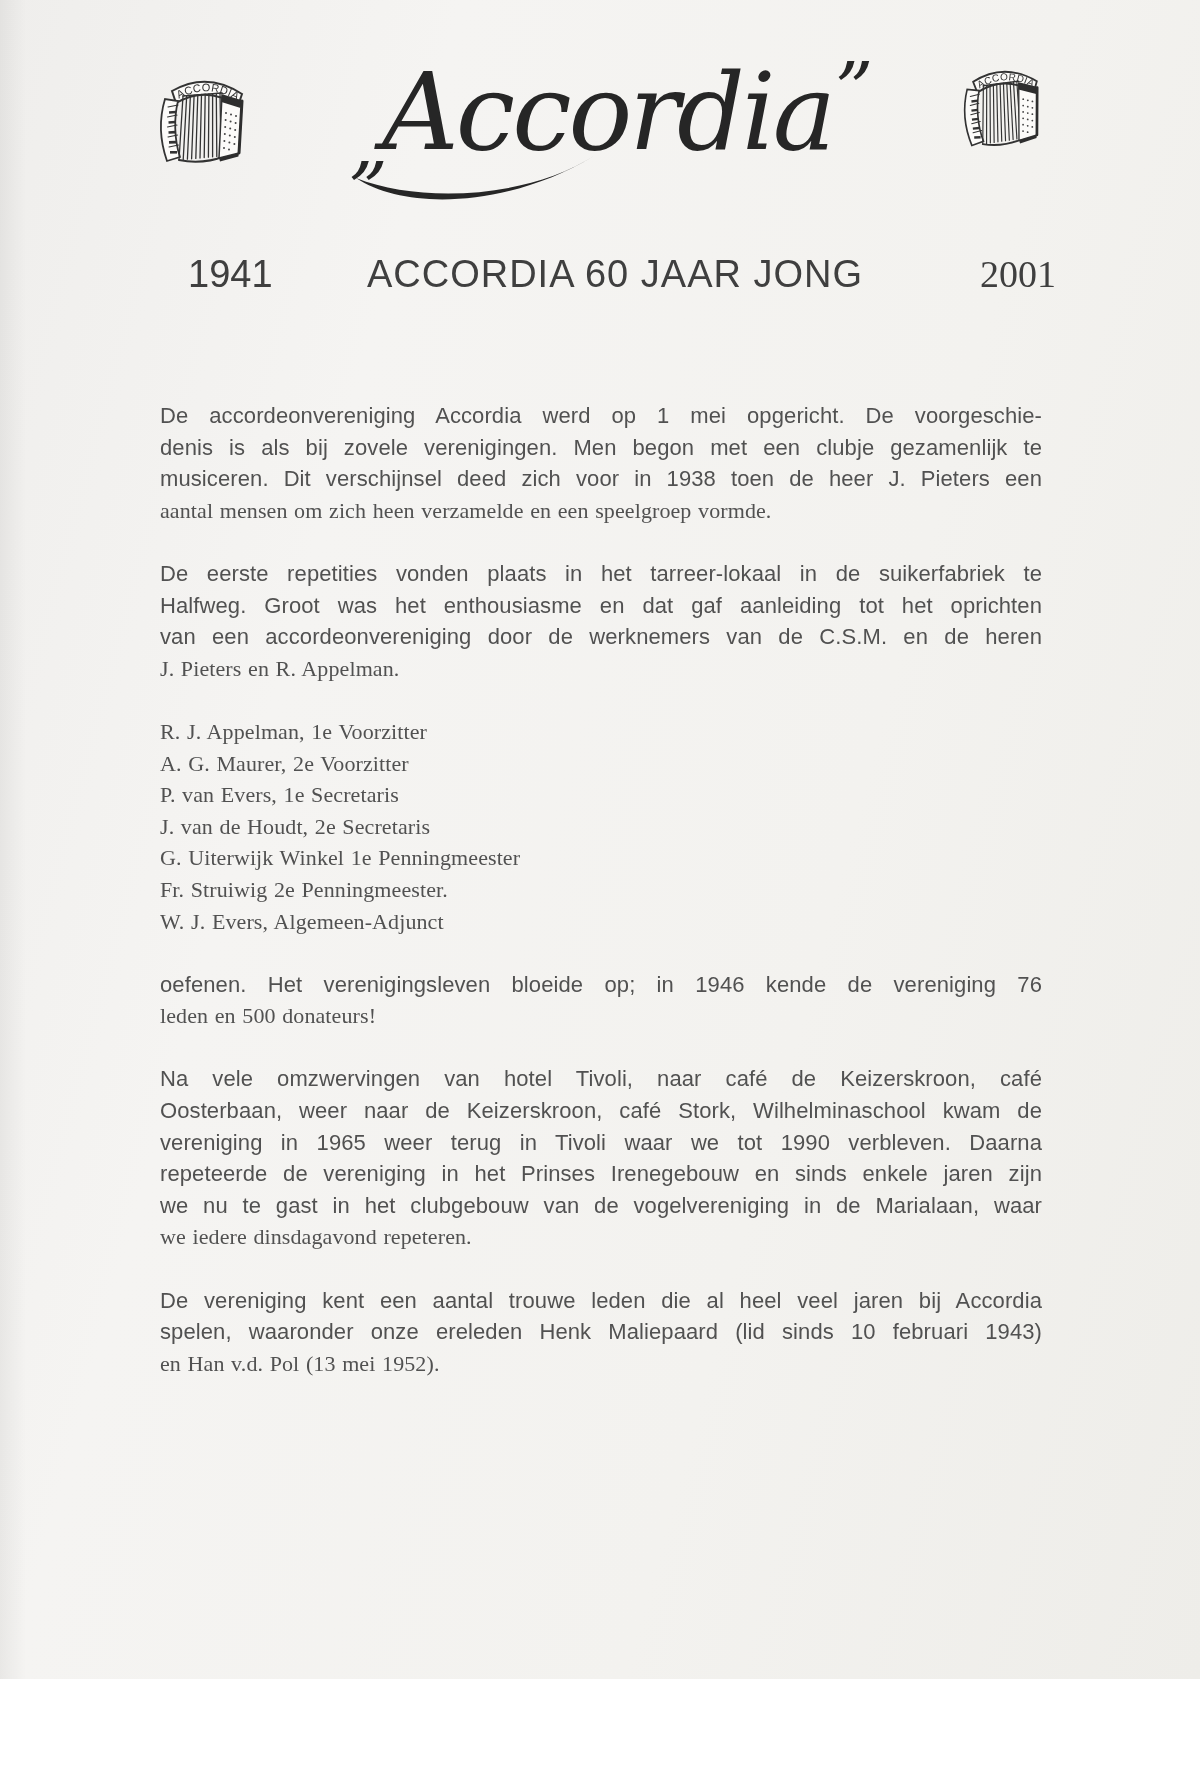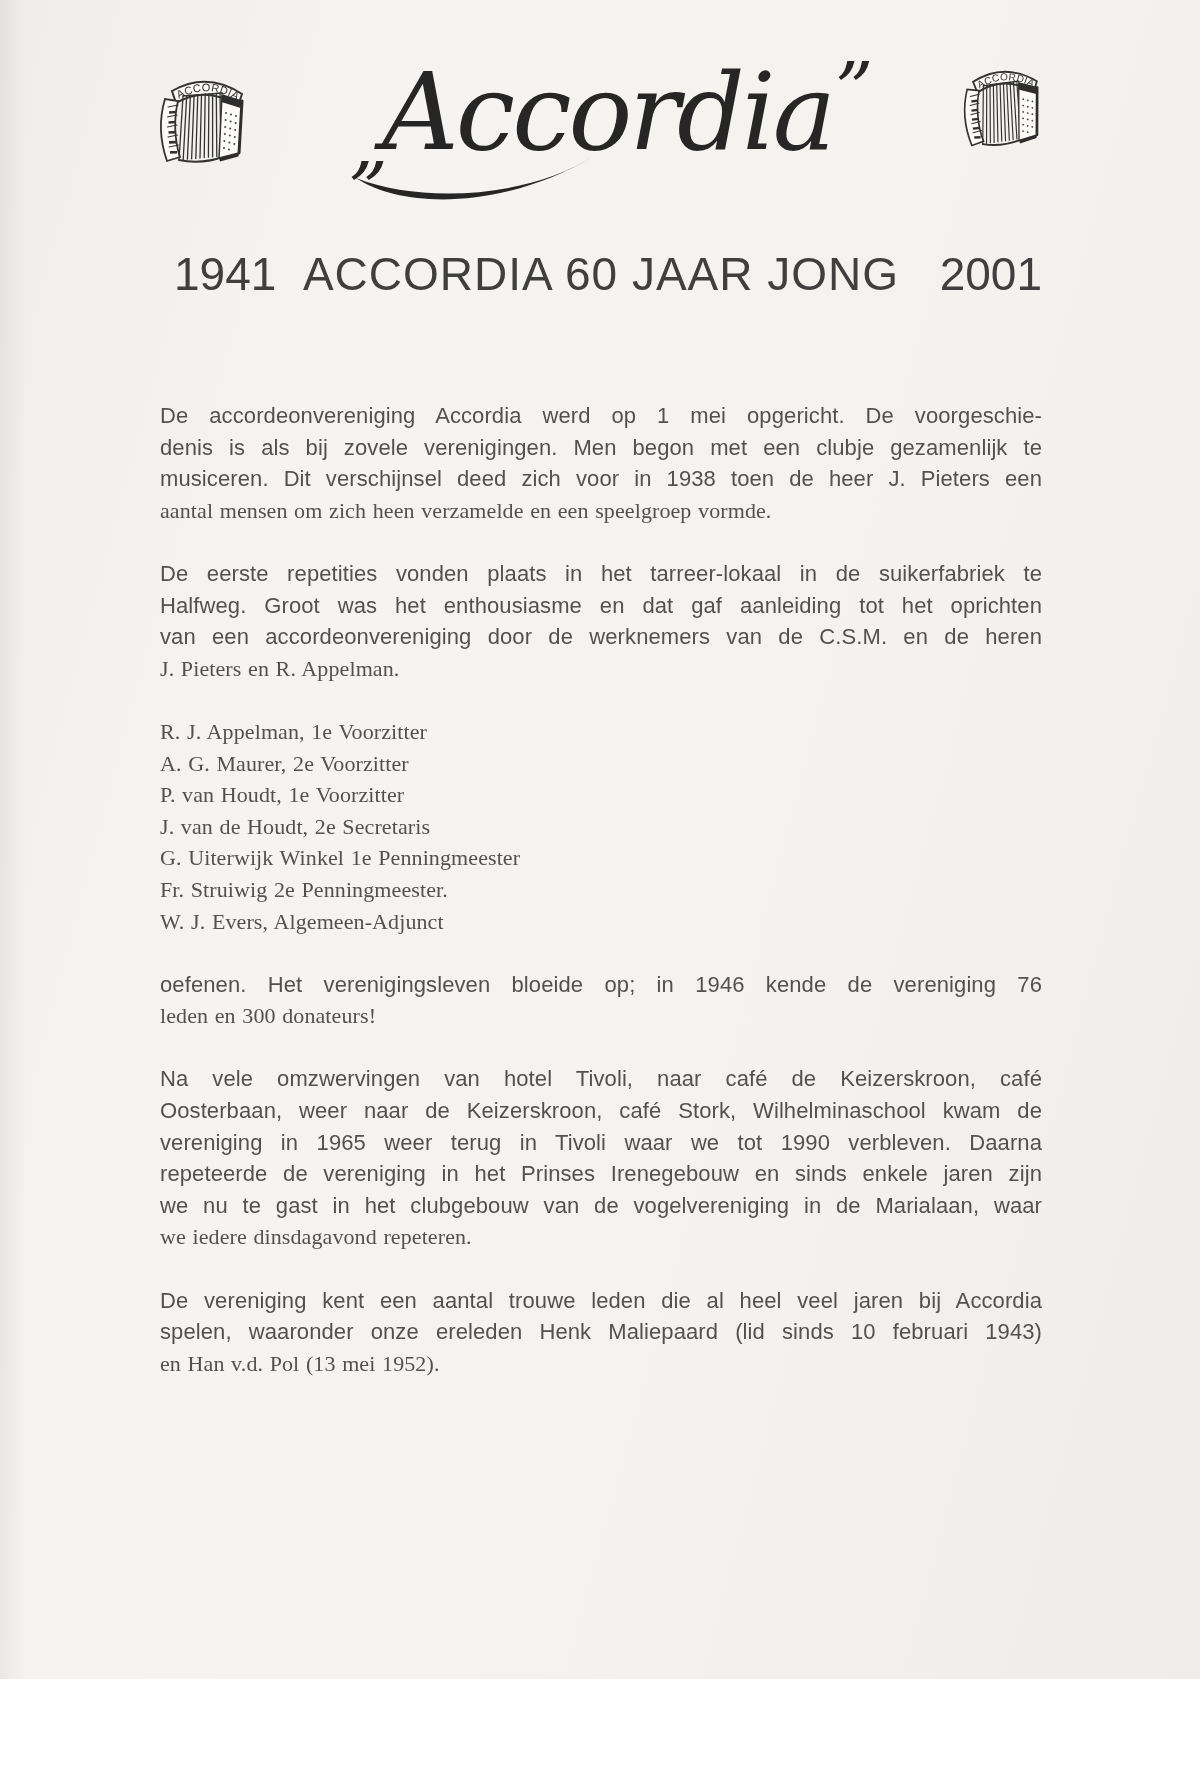--- a/index.html
+++ b/index.html
@@ -24,26 +24,26 @@
     text-align:center;
     font-family:"DejaVu Serif",serif;font-style:italic;
     font-size:106px;line-height:150px;color:#262626;
     letter-spacing:-3px;white-space:nowrap;
   }
   .script-title .oq{font-size:0.72em;position:relative;top:0.28em;margin-right:-0.05em;}
   .script-title .cq{font-size:0.72em;position:relative;top:-0.42em;margin-left:0.02em;}
   .swash{position:absolute;left:352px;top:150px;width:250px;height:60px;}
   
   .title-row{
-    position:absolute;left:160px;top:250px;width:882px;height:50px;
-    font-size:46px;line-height:48px;color:#3f3f3f;
+    position:absolute;left:174px;top:250px;width:882px;height:50px;
+    font-size:38px;line-height:48px;color:#3f3f3f;
   }
   .title-row .year-left{position:absolute;left:14px;top:0;}
   .title-row .title-center{display:block;width:100%;text-align:center;letter-spacing:1px;}
-  .title-row .year-right{position:absolute;right:0;top:0;}
+  .title-row .year-right{position:absolute;right:0;top:0;font-family:Liberation Serif, serif;}
   
   .body-col{
     position:absolute;left:160px;top:371px;width:882px;
     font-size:22px;line-height:31.6px;color:#515151;
     word-spacing:1px;letter-spacing:0.1px;margin-top:29px;
   }
   .para{margin:0 0 31.6px 0;}
   .para:last-child{margin-bottom:0;}
   .line{text-align:justify;}
   .line.just{text-align-last:justify;}
@@ -154,29 +154,29 @@
       </div>
       <div class="para">
         <div class="line just">De eerste repetities vonden plaats in het tarreer-lokaal in de suikerfabriek te</div>
         <div class="line just">Halfweg. Groot was het enthousiasme en dat gaf aanleiding tot het oprichten</div>
         <div class="line just">van een accordeonvereniging door de werknemers van de C.S.M. en de heren</div>
         <div class="line last">J. Pieters en R. Appelman.</div>
       </div>
       <div class="para list">
         <div class="line last">R. J. Appelman, 1e Voorzitter</div>
         <div class="line last">A. G. Maurer, 2e Voorzitter</div>
-        <div class="line last">P. van Houdt, 1e Voorzitter</div>
+        <div class="line last">P. van Evers, 1e Secretaris</div>
         <div class="line last">J. van de Houdt, 2e Secretaris</div>
         <div class="line last">G. Uiterwijk Winkel 1e Penningmeester</div>
         <div class="line last">Fr. Struiwig 2e Penningmeester.</div>
         <div class="line last">W. J. Evers, Algemeen-Adjunct</div>
       </div>
       <div class="para">
         <div class="line just">oefenen. Het verenigingsleven bloeide op; in 1946 kende de vereniging 76</div>
-        <div class="line last">leden en 300 donateurs!</div>
+        <div class="line last">leden en 500 donateurs!</div>
       </div>
       <div class="para">
         <div class="line just">Na vele omzwervingen van hotel Tivoli, naar café de Keizerskroon, café</div>
         <div class="line just">Oosterbaan, weer naar de Keizerskroon, café Stork, Wilhelminaschool kwam de</div>
         <div class="line just">vereniging in 1965 weer terug in Tivoli waar we tot 1990 verbleven. Daarna</div>
         <div class="line just">repeteerde de vereniging in het Prinses Irenegebouw en sinds enkele jaren zijn</div>
         <div class="line just">we nu te gast in het clubgebouw van de vogelvereniging in de Marialaan, waar</div>
         <div class="line last">we iedere dinsdagavond repeteren.</div>
       </div>
       <div class="para">

